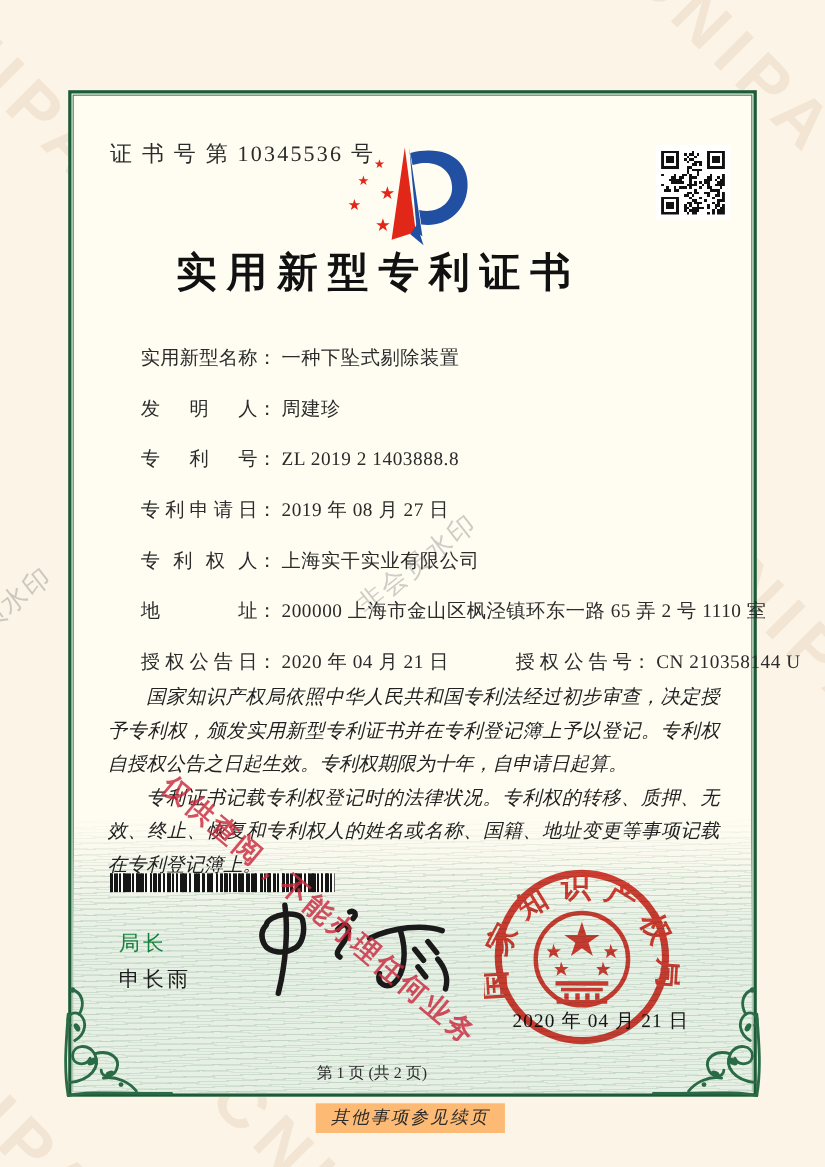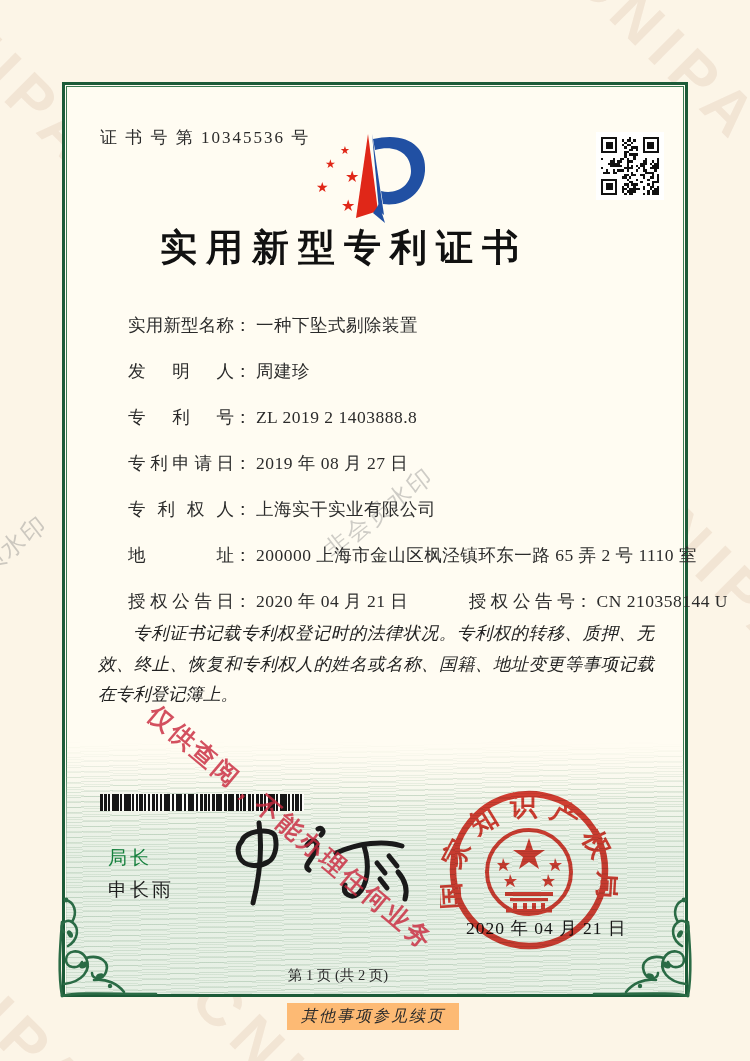--- a/index.html
+++ b/index.html
@@ -42,21 +42,21 @@
       repeating-linear-gradient(2deg, rgba(148,181,152,.22) 0 1px, rgba(0,0,0,0) 1px 6px),
       linear-gradient(rgba(236,242,234,0), rgba(228,238,227,.9) 45%);
     -webkit-mask-image:linear-gradient(rgba(0,0,0,0), #000 22%);
     mask-image:linear-gradient(rgba(0,0,0,0), #000 22%);
     pointer-events:none;
   }
   .corner{position:absolute; z-index:4; width:112px; height:112px; pointer-events:none;}
   .corner.bl{left:48px; top:888px;}
   .corner.br{left:590px; top:888px; transform:scaleX(-1);}
   
-  .cert-no{position:absolute; z-index:5; left:100px; top:126px; font-size:17px; letter-spacing:2px;text-align:right;}
+  .cert-no{position:absolute; z-index:5; left:100px; top:126px; font-size:20px; letter-spacing:2px;text-align:right;}
   .logo{position:absolute; z-index:5; left:315px; top:131px;}
   .qr-pad{position:absolute; z-index:5; left:596px; top:132px; width:68px; height:68px; background:#fff;
     display:flex; align-items:center; justify-content:center;}
   .title{
     position:absolute; z-index:5; left:62px; top:223px; width:564px; text-align:center;
     font-size:37px; font-weight:bold; letter-spacing:9px; color:#111;
   }
   .fields{position:absolute; z-index:5; left:100px; top:314px; width:520px;
     display:flex; flex-direction:column; gap:24px; font-size:17.5px;margin-left:28px;}
   .f-row{height:22px; line-height:22px; white-space:nowrap;}
@@ -379,20 +379,21 @@
     </div>
     <div class="f-row">
       <span class="f-label">授权公告日</span><span class="f-colon">：</span>
       <span class="f-value">2020 年 04 月 21 日</span>
       <span class="f-label f-label2">授权公告号</span><span class="f-colon">：</span>
       <span class="f-value">CN 210358144 U</span>
     </div>
   </div>
 
   <div class="body-text">
+    <p>国家知识产权局依照中华人民共和国专利法经过初步审查，决定授予专利权，颁发实用新型专利证书并在专利登记簿上予以登记。专利权自授权公告之日起生效。专利权期限为十年，自申请日起算。</p>
     <p>专利证书记载专利权登记时的法律状况。专利权的转移、质押、无效、终止、恢复和专利权人的姓名或名称、国籍、地址变更等事项记载在专利登记簿上。</p>
   </div>
 
   <div class="barcode"></div>
 
   <div class="signer-title">局长</div>
   <div class="signer-name">申长雨</div>
 
   <svg class="signature" width="205" height="100" viewBox="0 0 205 100">
     <g fill="none" stroke="#1a1a1a" stroke-width="5" stroke-linecap="round" stroke-linejoin="round">

